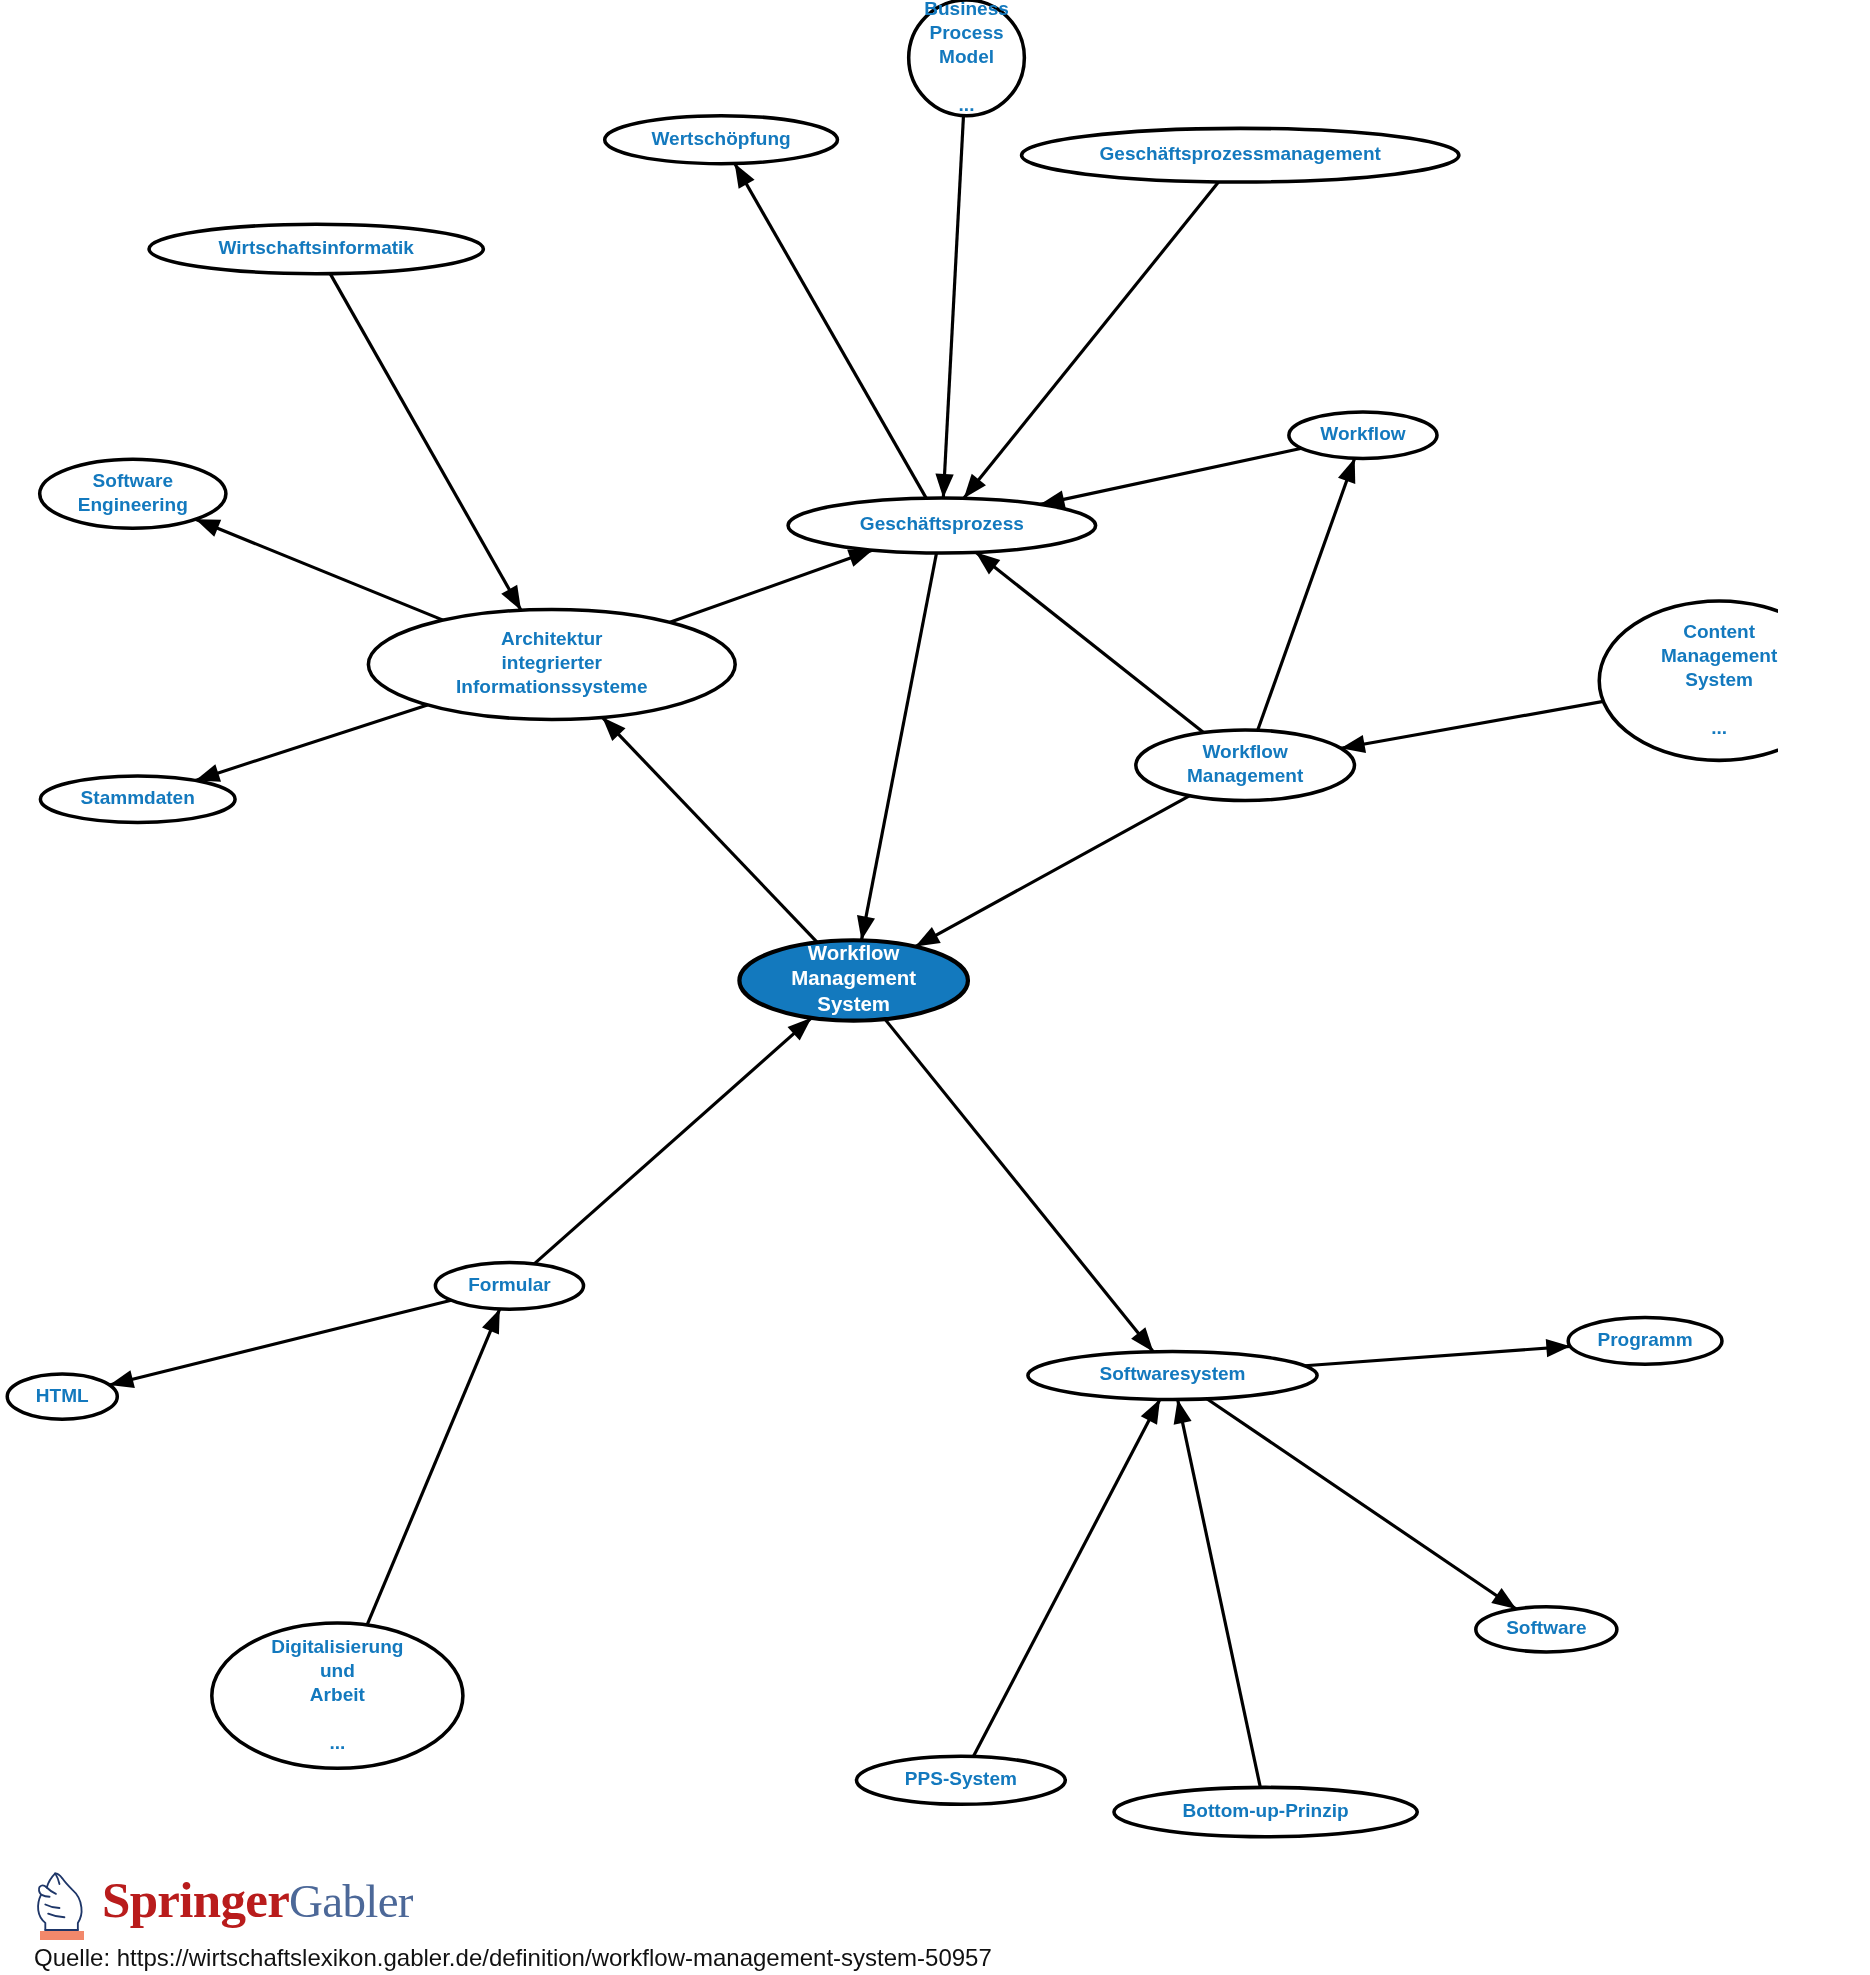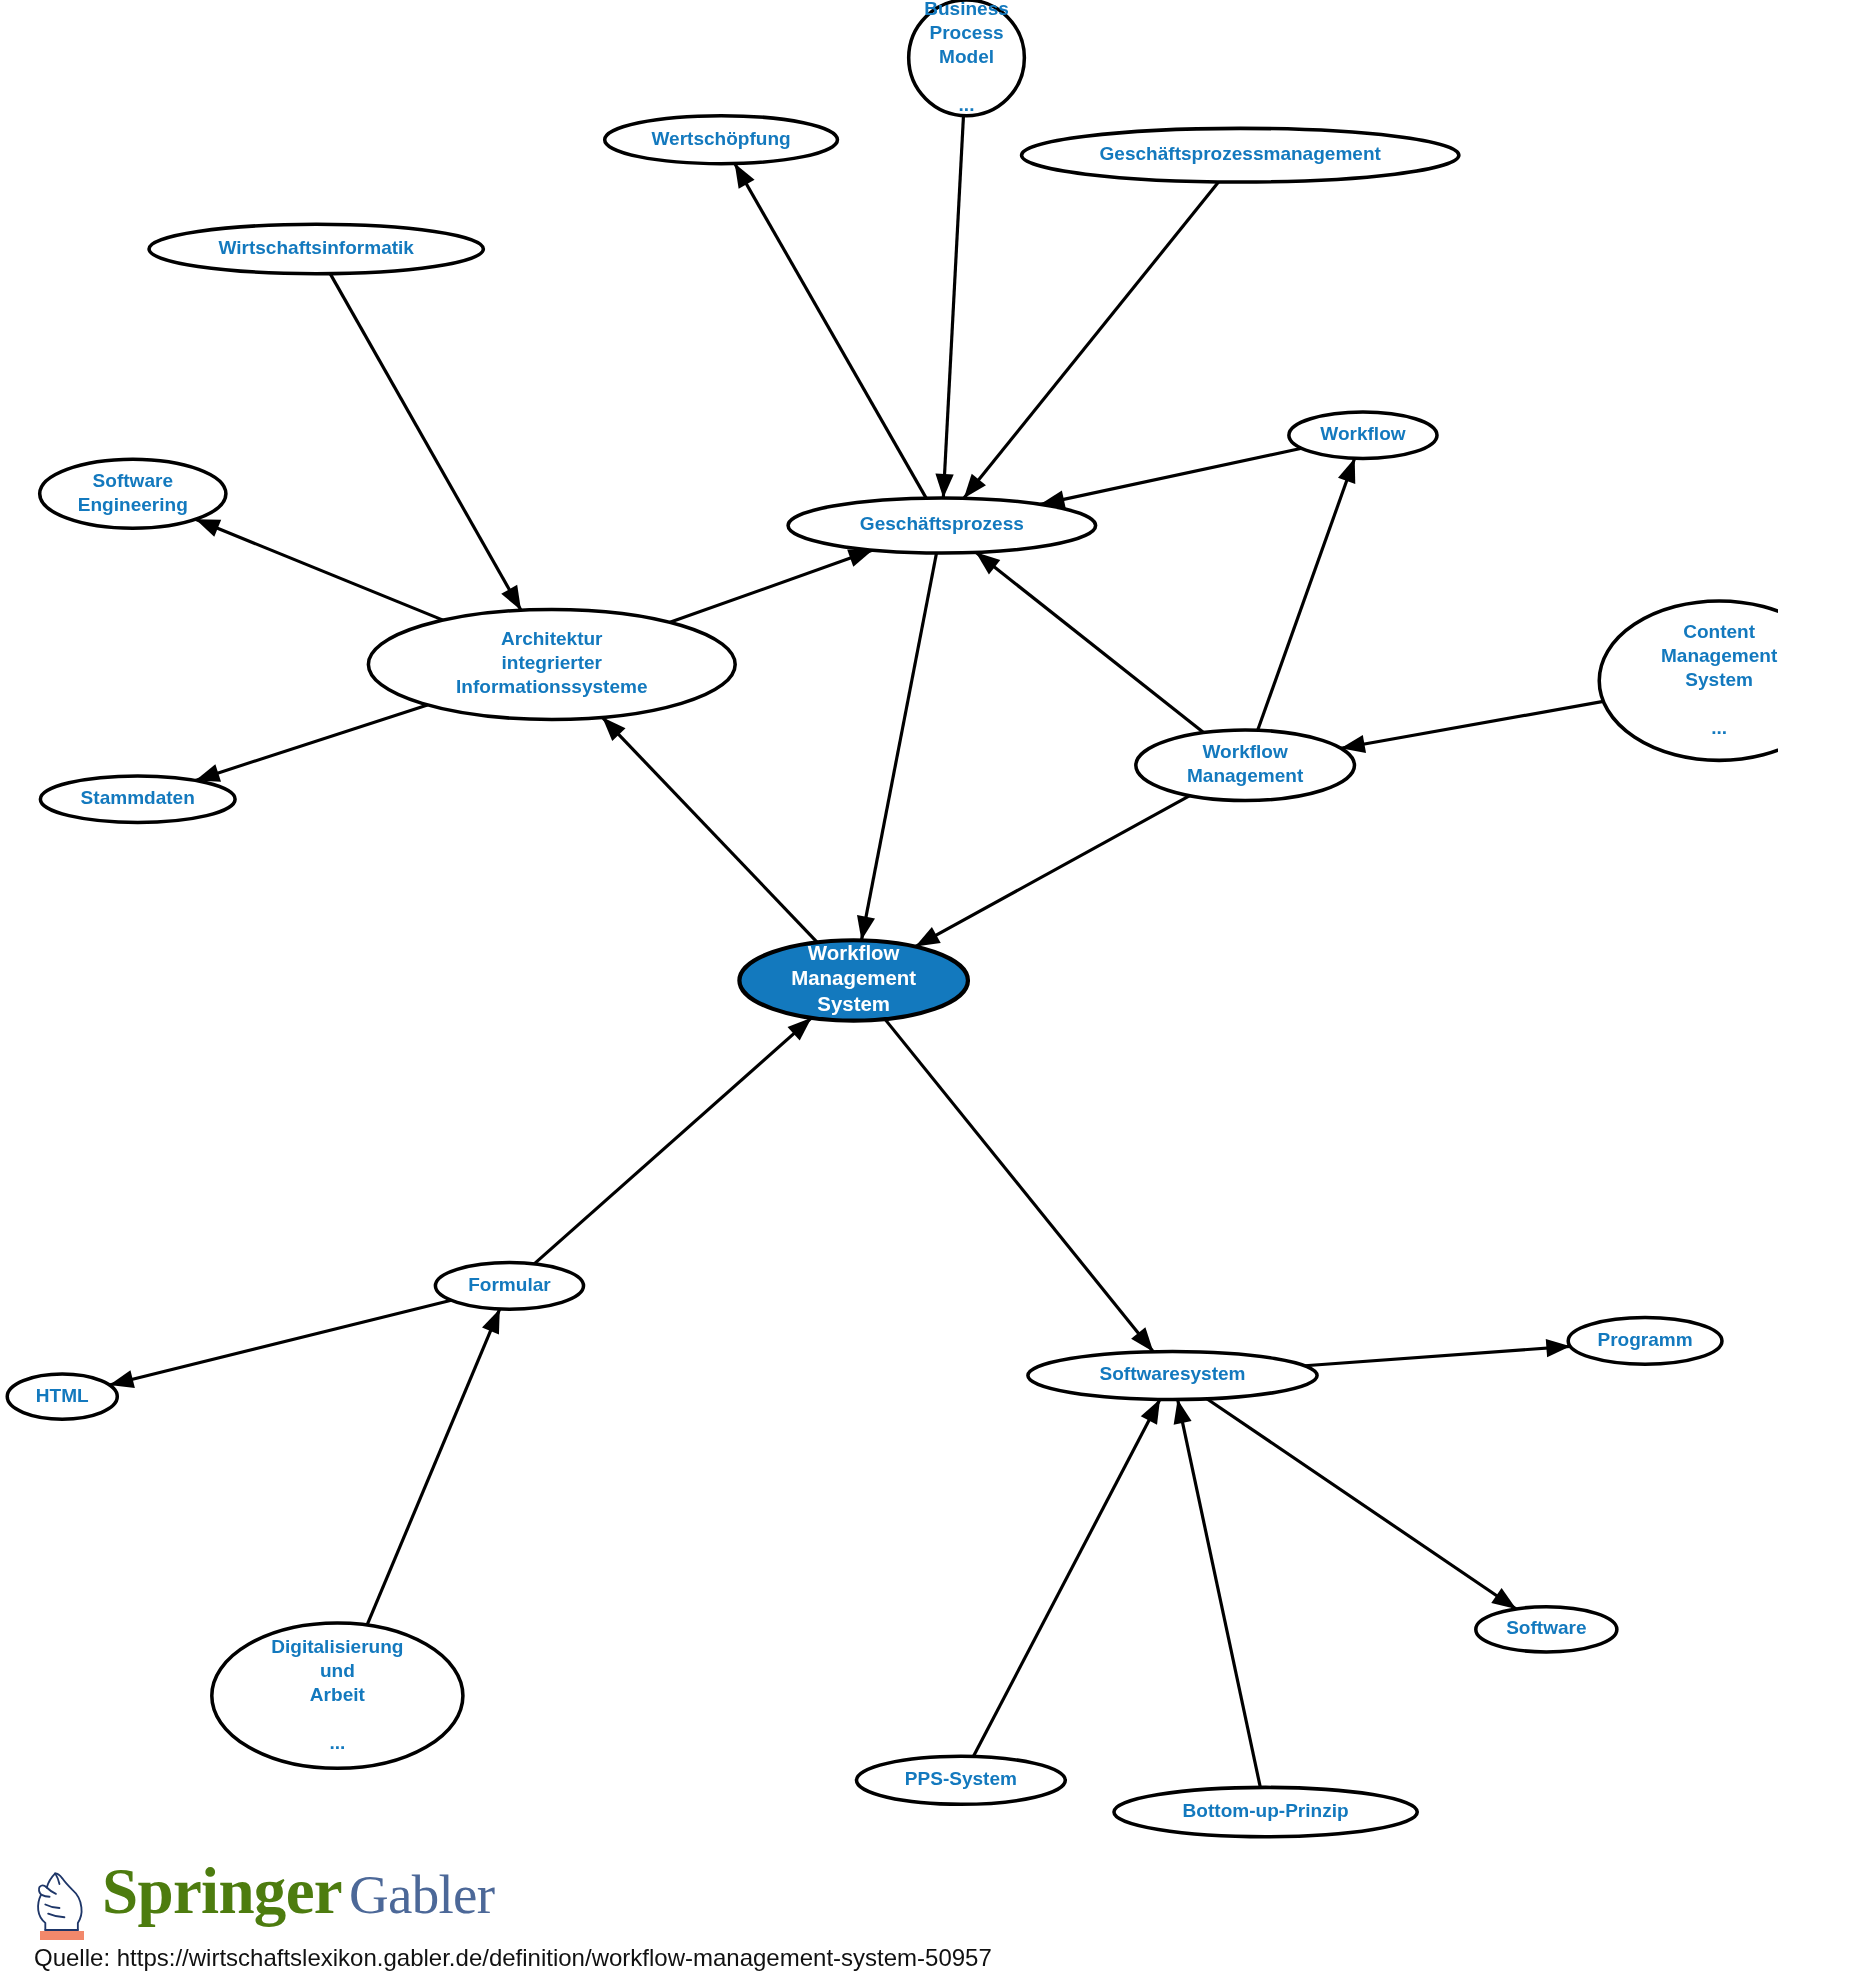--- a/index.html
+++ b/index.html
@@ -88,30 +88,30 @@
     background: #f2886b;
   }
   #logo-wordmark {
     display: flex;
     align-items: baseline;
     padding-bottom: 11.3px;
   }
   #logo-springer {
     font-family: "Liberation Serif", serif;
     font-weight: bold;
-    font-size: 65px;
-    color: #4d7c0f;
+    font-size: 51px;
+    color: #b91c1c;
     letter-spacing: -0.7px;
   }
   #logo-gabler {
     font-family: "Liberation Serif", serif;
     font-weight: normal;
-    font-size: 55px;
+    font-size: 47px;
     color: #4c6898;
-    margin-left: 7px;
+    margin-left: 0;
     letter-spacing: -0.7px;
   }
   #source-line {
     position: absolute;
     left: 34px;
     top: 96px;
     font-family: "Liberation Sans", sans-serif;
     font-size: 24px;
     color: #111111;
     white-space: nowrap;

